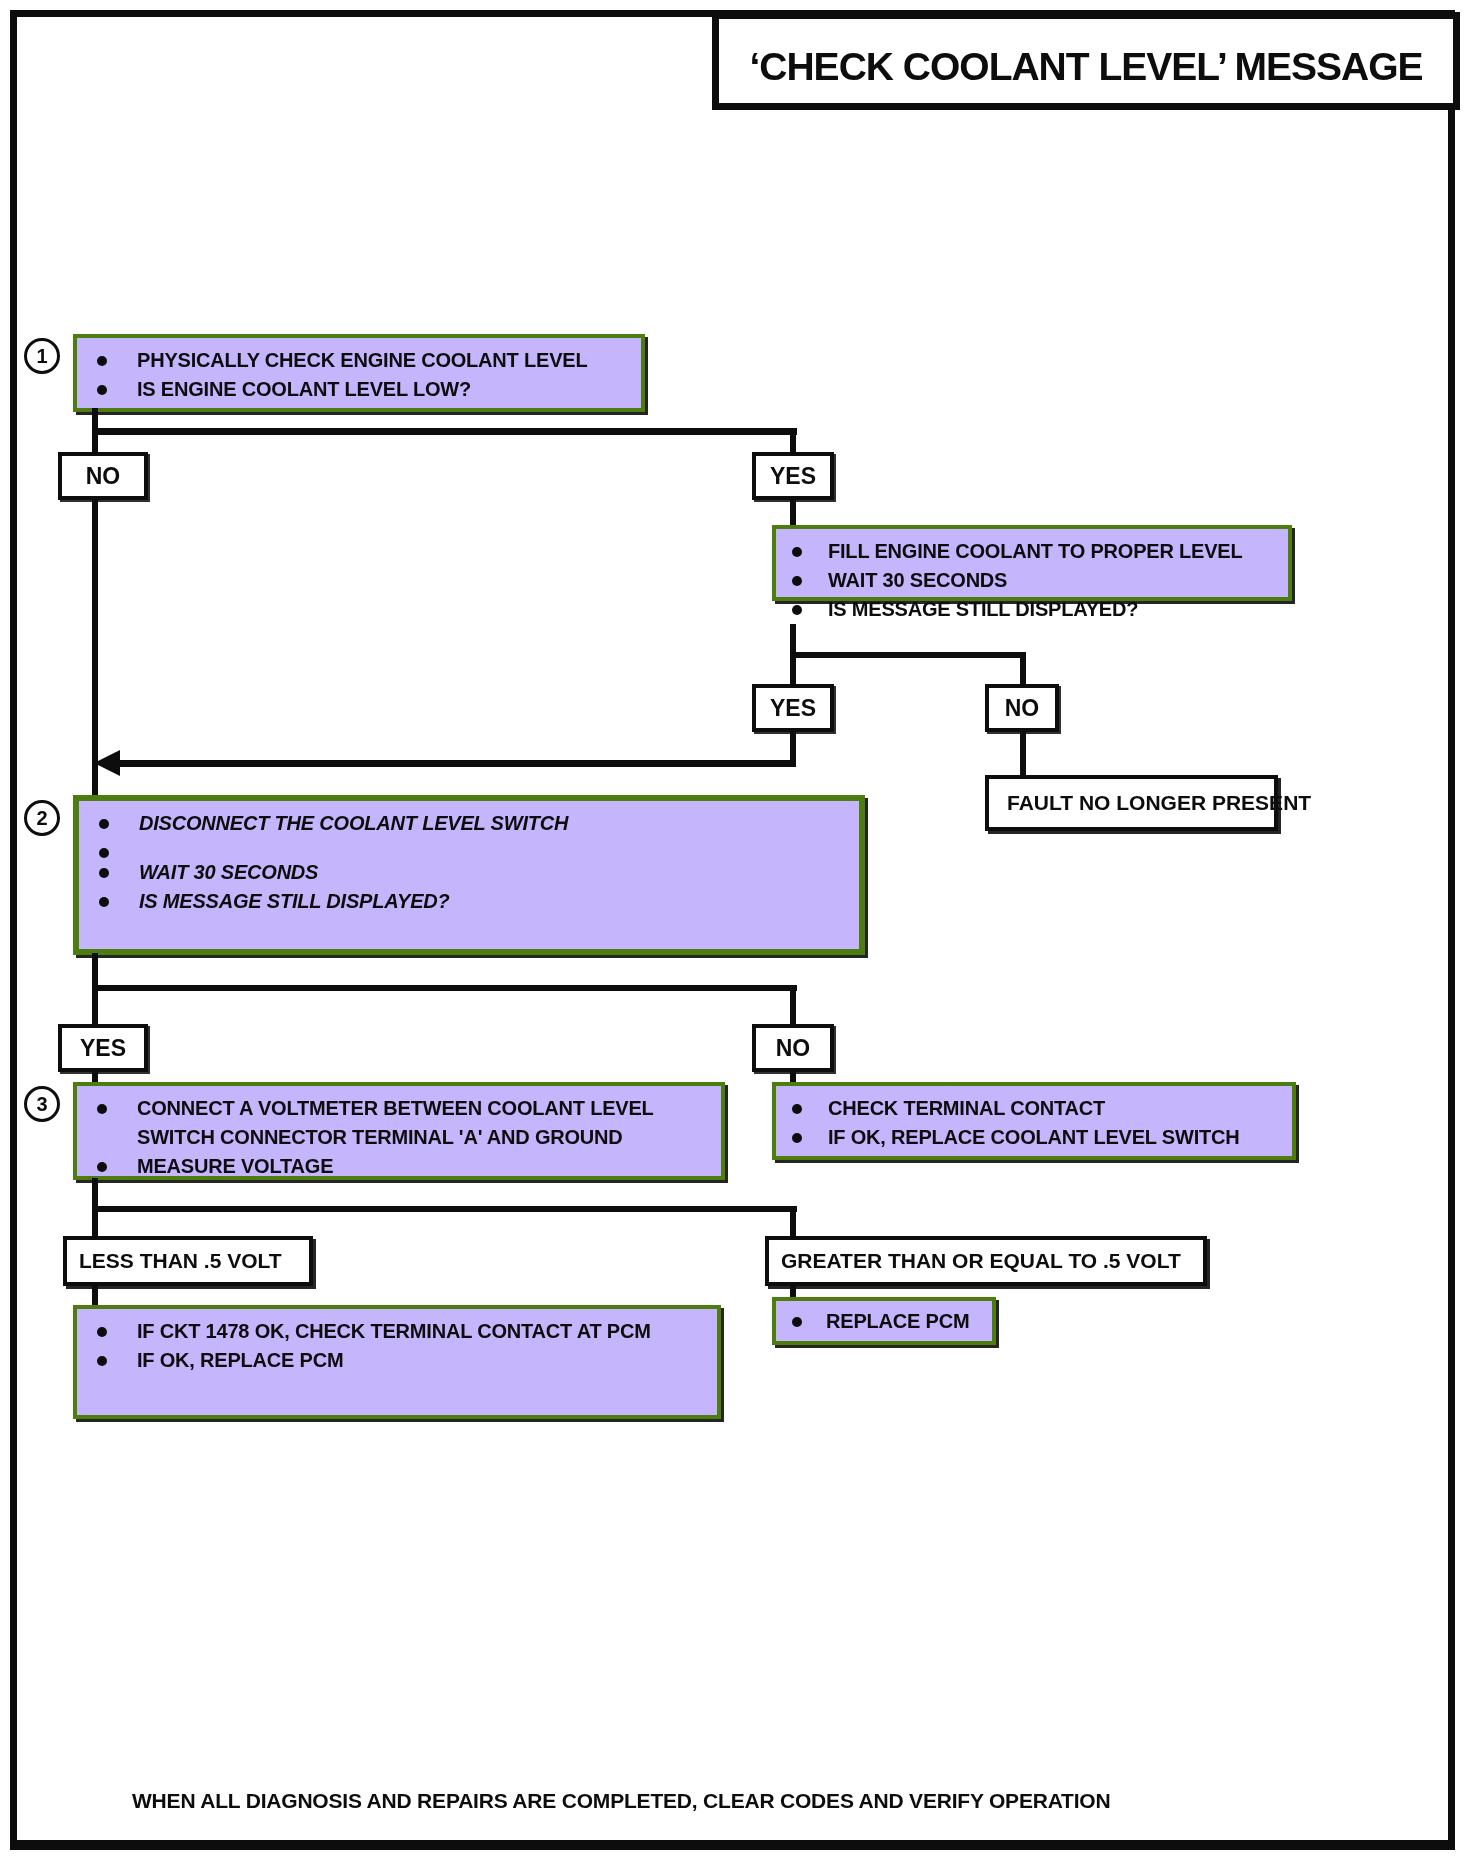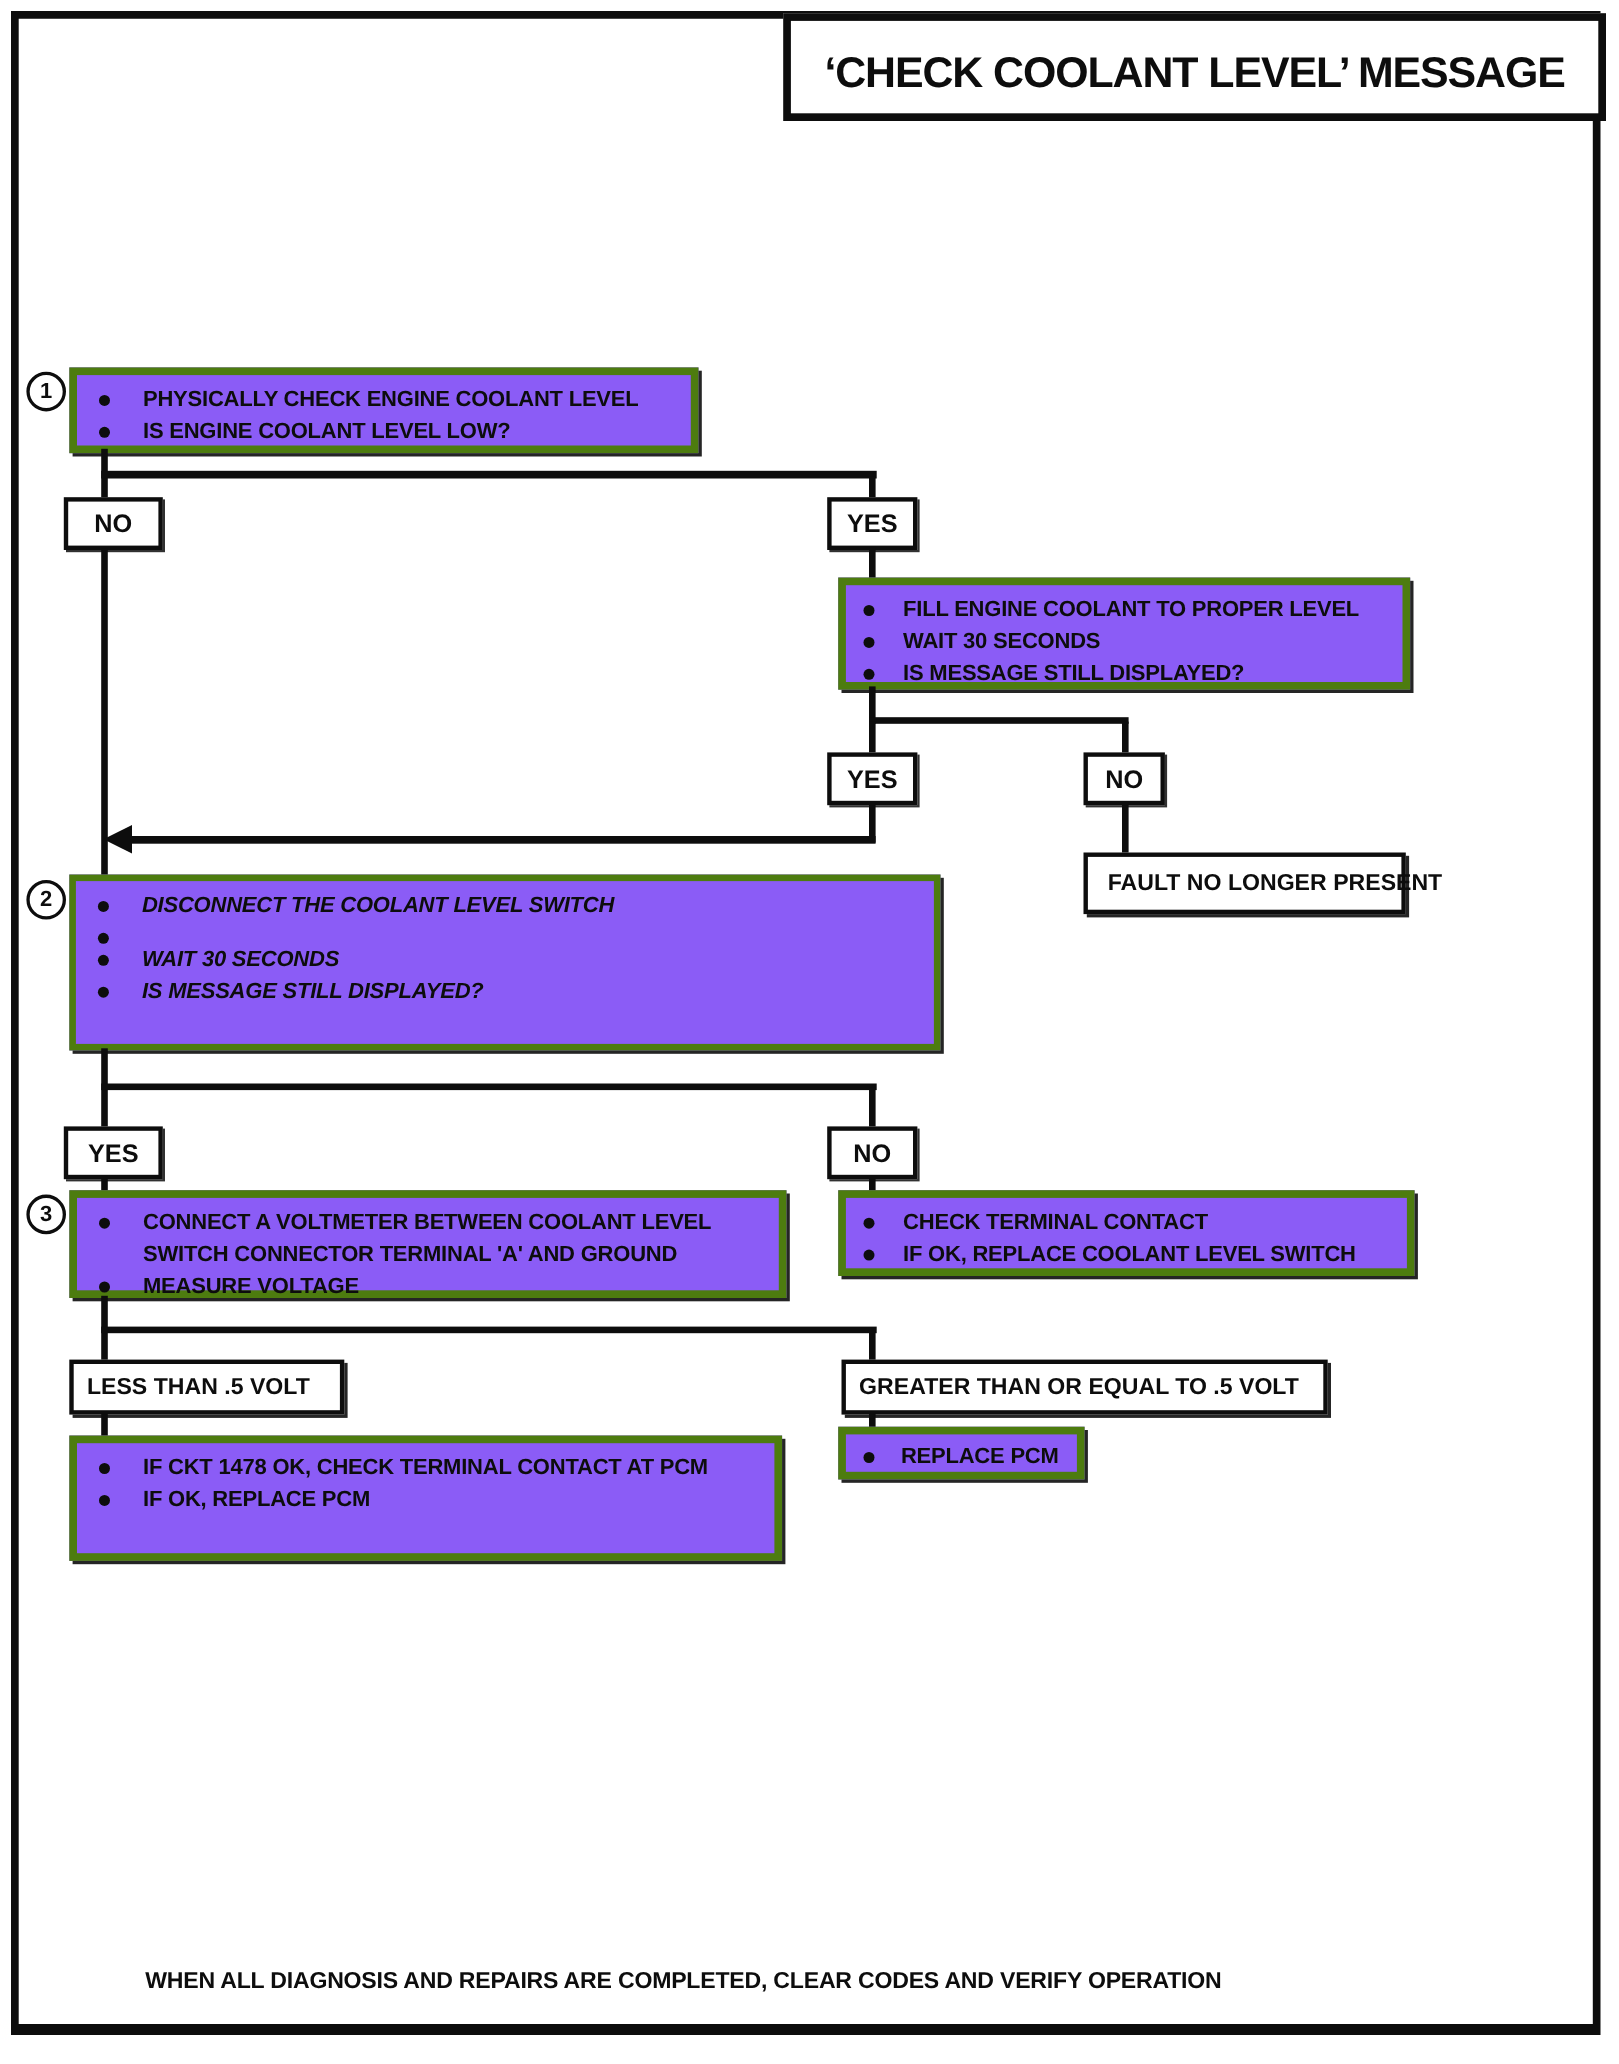--- a/index.html
+++ b/index.html
@@ -12,22 +12,22 @@
     position:absolute;left:10px;top:10px;width:1445px;height:1840px;
     border:7px solid #0d0d0d;border-bottom-width:10px;box-sizing:border-box;
   }
   .title-box{
     position:absolute;left:712px;top:12px;width:748px;height:98px;
     border:7px solid #0d0d0d;box-sizing:border-box;background:#fff;
     display:flex;align-items:center;justify-content:center;
   }
   .title-box span{font-size:39px;letter-spacing:-1px;white-space:nowrap;margin-top:12px;}
   .cbox{
-    position:absolute;border:7px solid #4d7c0f;box-sizing:border-box;background:#8b5cf6;
-    padding:8px 10px 6px 14px;box-shadow:3px 3px 0 rgba(13,13,13,.9);
+    position:absolute;border:4px solid #4d7c0f;box-sizing:border-box;background:#c4b5fd;
+    padding:8px 10px 6px 14px;box-shadow:3px 3px 0 rgba(13,13,13,.9);margin-left:10px;
   }
   .cbox .brow{display:flex;align-items:flex-start;line-height:29px;}
   .cbox .dot{flex:0 0 auto;width:10px;height:10px;border-radius:50%;background:#0d0d0d;margin:10px 30px 0 6px;}
   .cbox .btxt{font-size:20px;letter-spacing:-0.2px;}
   .dbox{
     position:absolute;border:4px solid #0d0d0d;box-sizing:border-box;background:#fff;
     display:flex;align-items:center;justify-content:center;font-size:23px;
     box-shadow:2px 2px 0 rgba(13,13,13,.85);
   }
   .lbox{
@@ -83,21 +83,21 @@
     <span>NO</span>
   </div>
   <div class="dbox" style="left:752px;top:452px;width:82px;height:48px;">
     <span>YES</span>
   </div>
 
   <div class="line" style="left:92px;top:499px;width:6px;height:300px;"></div>
 
   <div class="line" style="left:790px;top:498px;width:6px;height:30px;"></div>
 
-  <div class="cbox" style="left:762px;top:525px;width:520px;height:102px;padding-left:10px;">
+  <div class="cbox" style="left:762px;top:525px;width:520px;height:76px;padding-left:10px;">
     <div class="brow">
       <span class="dot" style="margin-right:26px;"></span>
       <span class="btxt">FILL ENGINE COOLANT TO PROPER LEVEL</span>
     </div>
     <div class="brow">
       <span class="dot" style="margin-right:26px;"></span>
       <span class="btxt">WAIT 30 SECONDS</span>
     </div>
     <div class="brow">
       <span class="dot" style="margin-right:26px;"></span>

